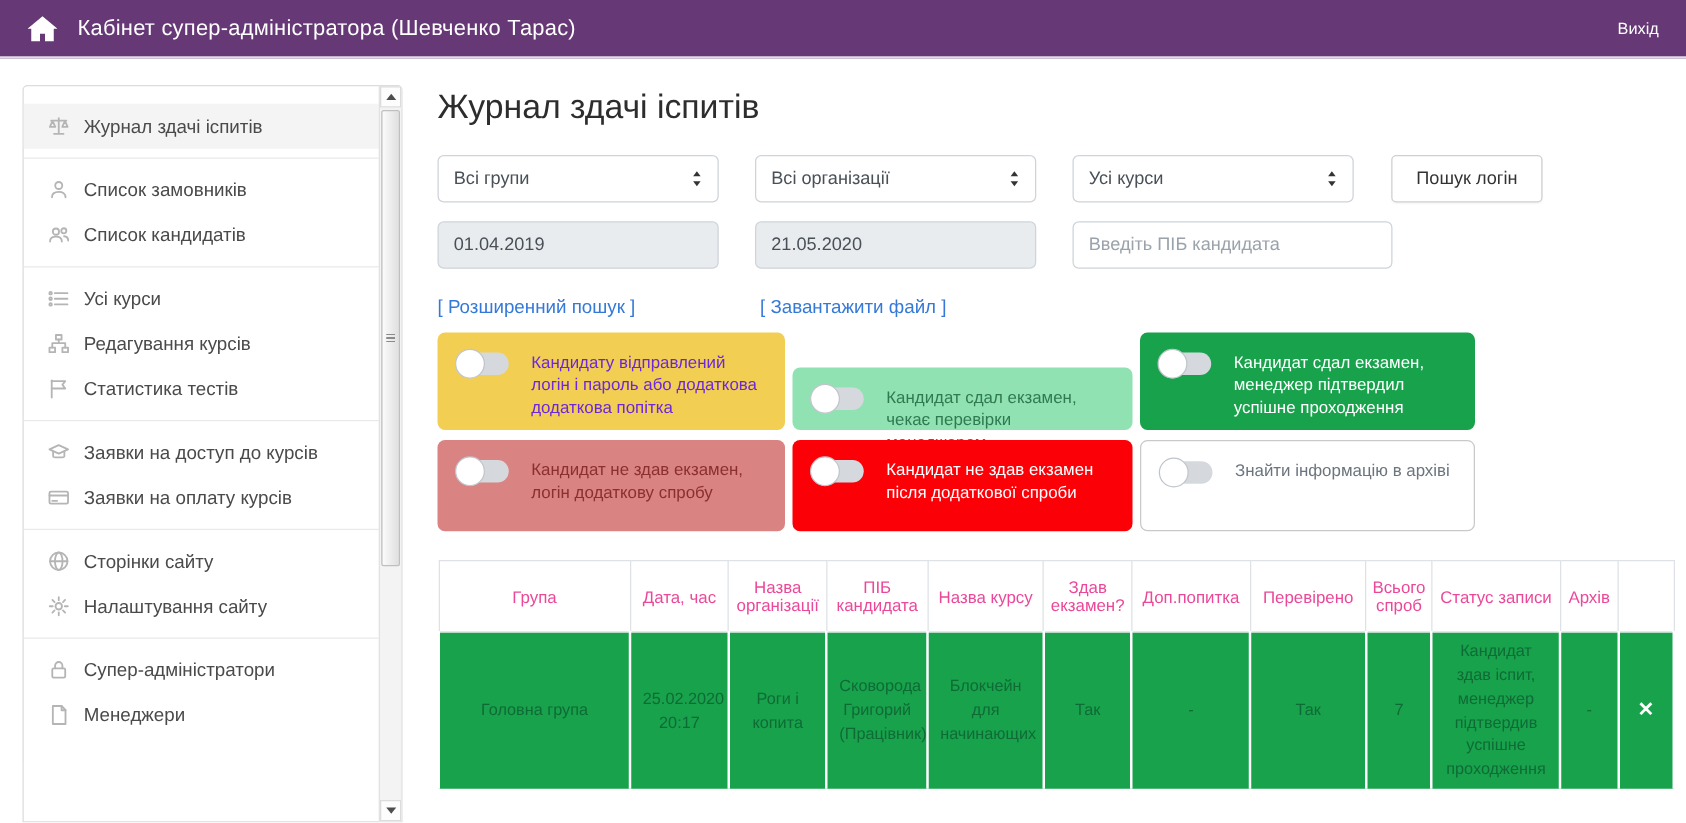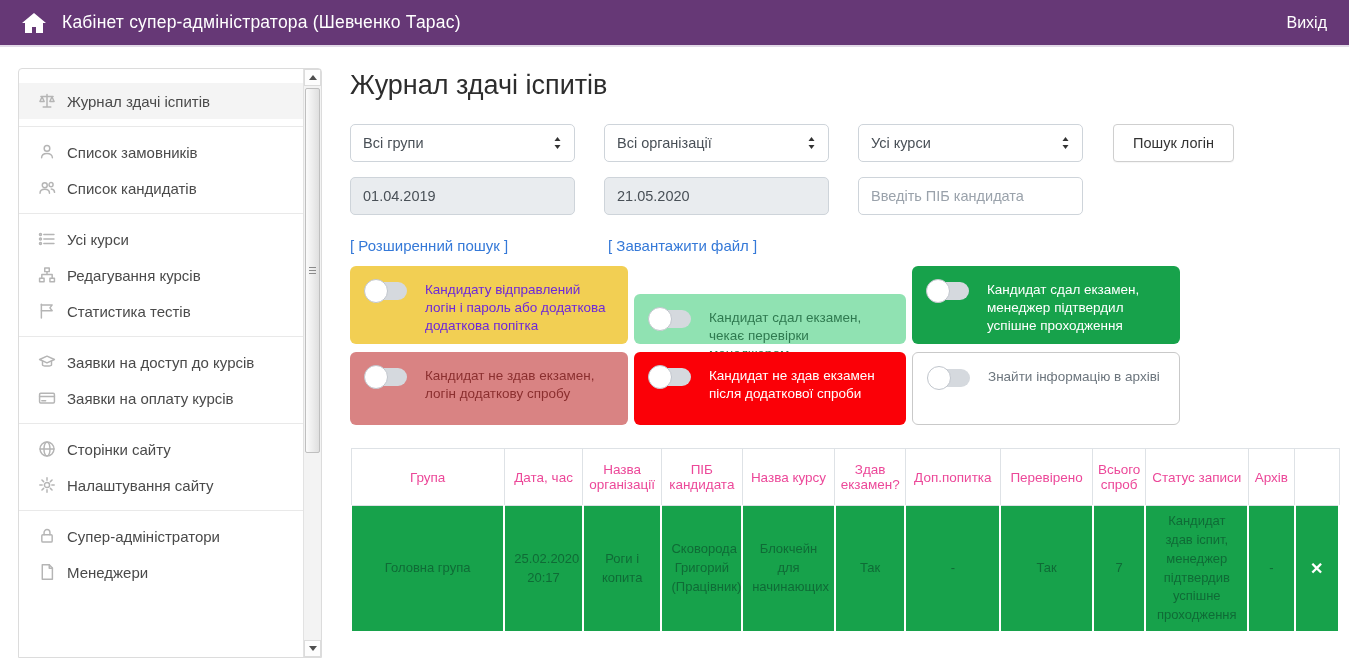--- a/index.html
+++ b/index.html
@@ -10,21 +10,21 @@
   }
 
   
   .topbar {
     position:absolute; top:0; left:0; width:1349px; height:47px;
     background:#663876; color:#fff; display:flex; align-items:center;
     padding:0 22px; border-bottom:2px solid #e2dae7;
   }
   .topbar .home { width:24px; height:22px; margin-right:16px; cursor:pointer; display:flex; align-items:center; }
   .topbar .title { font-size:17.5px; letter-spacing:.2px; }
-  .topbar .logout { margin-left:auto; font-size:16px; cursor:pointer; }
+  .topbar .logout { margin-left:auto; font-size:13px; cursor:pointer; }
 
   
   .sidebar {
     position:absolute; left:18px; top:68px; width:304px; height:590px;
     background:#fff; border:1px solid #dcdcdc; border-radius:4px 4px 0 0;
   }
   .menu { position:absolute; left:0; top:0; right:18px; padding:7px 0 0 0; }
   .menu-group { padding:7px 0; }
   .menu-item {
     display:flex; align-items:center; gap:11px; padding:9px 12px 9px 19px;
@@ -60,21 +60,21 @@
     display:flex; align-items:center; padding:0 12px; cursor:pointer;
   }
   .select .arrow { margin-left:auto; display:flex; }
   .btn {
     background:#fff; border:1px solid #cfcfcf; border-radius:4px; color:#333;
     display:flex; align-items:center; justify-content:center; cursor:pointer;
     box-shadow:0 1px 1px rgba(0,0,0,.04);
   }
   input.ctl { border:1px solid #ced4da; padding:0 12px; color:#495057; outline:none; }
   input.date { background:#e9ecef; width:225px; }
-  input.name { background:#fff; width:225px; }
+  input.name { background:#fff; width:256px; }
   input.name::placeholder { color:#9aa2ab; opacity:1; }
 
   .textlink { position:absolute; top:237px; font-size:15px; color:#3579d8; cursor:pointer; }
 
   
   .legend { position:absolute; left:350px; top:266px; width:828px; display:grid;
     grid-template-columns:278px 272px 268px; grid-template-rows:78px 73px; gap:8px 6px; }
   .panel { border-radius:6px; display:flex; align-items:flex-start; padding:13px 14px; font-size:13.5px; line-height:1.35; }
   .panel .txt { padding-top:2px; }
   .p-yellow { background:#f2cf53; color:#6d28d9; }

